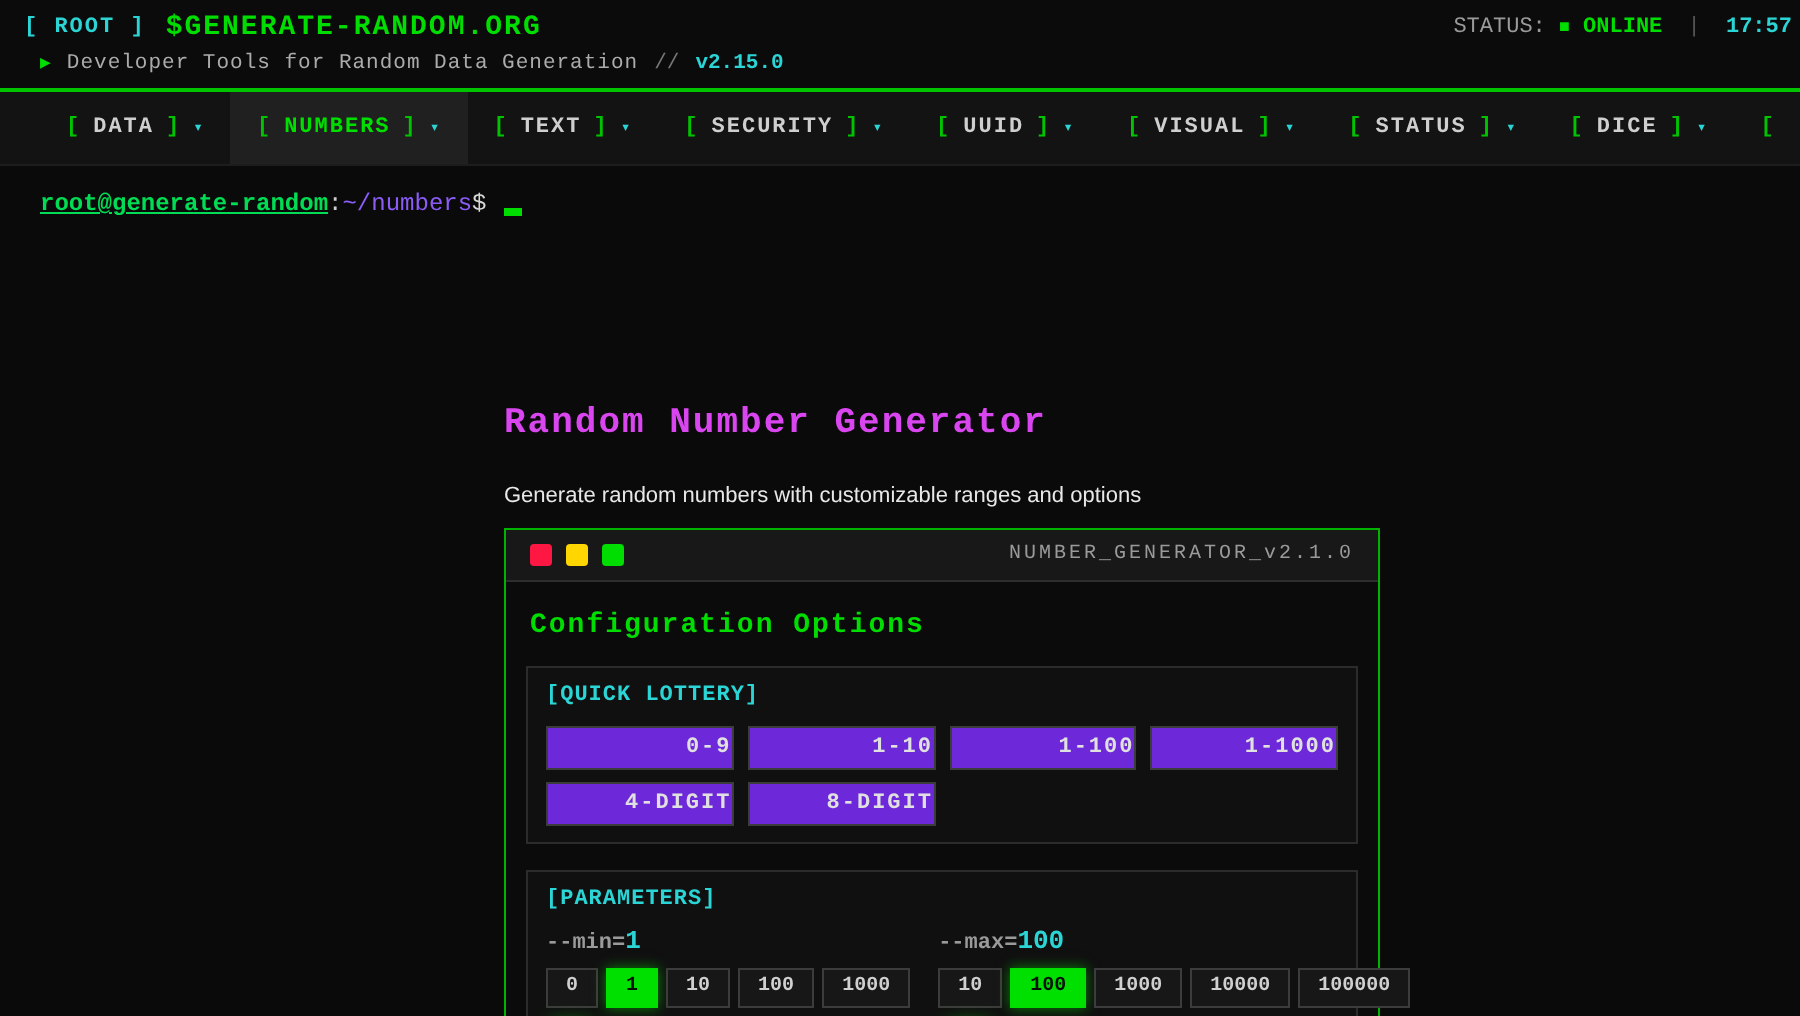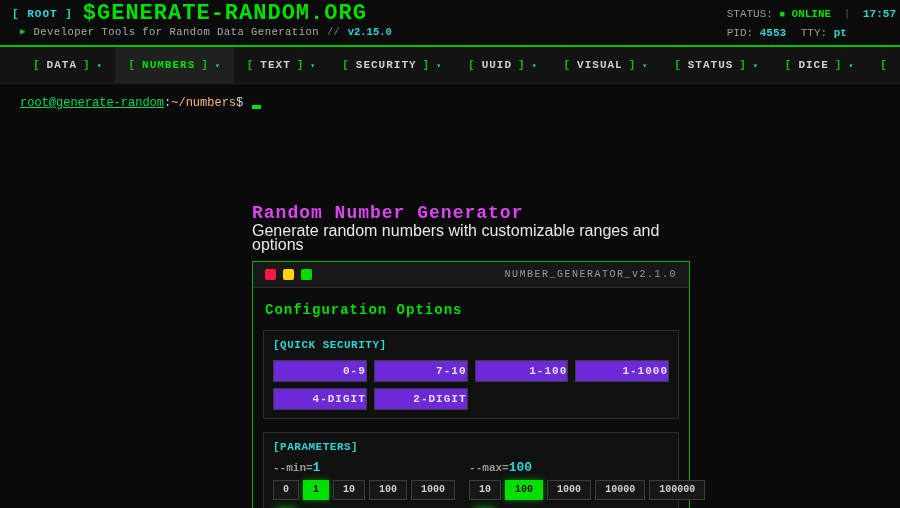--- a/index.html
+++ b/index.html
@@ -12,27 +12,27 @@
 
   
   .topbar {
     display:flex; justify-content:space-between;
     padding:5px 2px 4px 12px;
     border-bottom:2px solid #00c400;
     background:#0b0b0b;
   }
   .topbar-left .row1 { display:flex; align-items:center; gap:10px; line-height:18px; }
   .root-badge { color:#2bd5d5; font-size:11px; font-weight:bold; letter-spacing:1px; }
-  .site-title { color:#00dd00; font-size:22px; font-weight:bold; letter-spacing:1px; }
+  .site-title { color:#00dd00; font-size:14px; font-weight:bold; letter-spacing:1px; }
   .topbar-left .row2 { display:flex; align-items:center; gap:8px; line-height:16px; margin-top:1px; padding-left:8px; }
   .play-icon { color:#00dd00; font-size:9px; }
   .tagline { color:#ababab; font-size:10.5px; letter-spacing:.5px; }
   .tagline-sep { color:#777; font-size:10.5px; }
   .version { color:#2bd5d5; font-size:10.5px; font-weight:bold; }
-  .topbar-right { text-align:left; padding-right:2px; }
+  .topbar-right { text-align:center; padding-right:2px; }
   .topbar-right .row1 { line-height:18px; font-size:11px; }
   .topbar-right .row2 { line-height:16px; font-size:11px; margin-top:1px; white-space:nowrap; }
   .dim { color:#9a9a9a; }
   .online { color:#00dd00; font-weight:bold; }
   .status-square { color:#00dd00; font-size:9px; }
   .pipe { color:#555; margin:0 6px; }
   .cyan { color:#2bd5d5; font-weight:bold; }
 
   
   .nav {
@@ -48,35 +48,35 @@
     white-space:nowrap;
   }
   .nav-item .br { color:#00c400; }
   .nav-item .lbl { color:#cfcfcf; }
   .nav-item.active { background:#202020; }
   .nav-item.active .lbl { color:#00e000; }
   .nav-item .arrow { color:#2bd5d5; font-size:8px; }
 
   
   .prompt { margin:12px 0 0 20px; font-size:12px; line-height:15px; display:flex; align-items:center; }
-  .prompt .user { color:#00dd55; font-weight:normal; text-decoration:underline; }
+  .prompt .user { color:#00dd55; font-weight:bold; text-decoration:underline; }
   .prompt .colon { color:#cccccc; }
-  .prompt .path { color:#fdba74; }
+  .prompt .path { color:#8b5cf6; }
   .prompt .dollar { color:#d8d8d8; }
   .cursor { display:inline-block; width:9px; height:4px; background:#00dd00; margin-left:9px; margin-top:6px; }
 
   
   .main { width:438px; margin:92px 0 0 252px; }
   .page-title {
     color:#d946ef; font-size:18px; font-weight:bold;
     letter-spacing:1px; line-height:20px; white-space:nowrap;
   }
   .page-subtitle {
     font-family:"Liberation Sans","DejaVu Sans",sans-serif;
-    color:#e8e8e8; font-size:16px; line-height:14px; margin-top:1px;
+    color:#e8e8e8; font-size:11px; line-height:14px; margin-top:19px;
   }
 
   
   .card { margin-top:9px; border:1px solid #00b300; background:#0b0b0b; }
   .card-header {
     display:flex; justify-content:space-between; align-items:center;
     background:#181818; padding:7px 12px;
     border-bottom:1px solid #2e2e2e;
   }
   .dots { display:flex; gap:7px; }
@@ -140,26 +140,20 @@
     </div>
   </div>
   <div class="topbar-right">
     <div class="row1">
       <span class="dim">STATUS:</span>
       <span class="status-square">■</span>
       <span class="online">ONLINE</span>
       <span class="pipe">|</span>
       <span class="cyan">17:57</span>
     </div>
-    <div class="row2">
-      <span class="dim">PID:</span>
-      <span class="cyan">4553</span>
-      <span class="dim" style="margin-left:8px;">TTY:</span>
-      <span class="cyan">pt</span>
-    </div>
   </div>
 </header>
 
 <nav class="nav">
   <div class="nav-item">
     <span class="br">[</span>
     <span class="lbl">DATA</span>
     <span class="br">]</span>
     <span class="arrow">▾</span>
   </div>
@@ -231,28 +225,28 @@
         <span class="dot dot-yellow"></span>
         <span class="dot dot-green"></span>
       </div>
       <span class="window-title">NUMBER_GENERATOR_v2.1.0</span>
     </div>
 
     <div class="card-body">
       <h2 class="config-heading">Configuration Options</h2>
 
       <div class="section">
-        <div class="section-label">[QUICK SECURITY]</div>
+        <div class="section-label">[QUICK LOTTERY]</div>
         <div class="preset-grid">
           <button class="btn">0-9</button>
-          <button class="btn">7-10</button>
+          <button class="btn">1-10</button>
           <button class="btn">1-100</button>
           <button class="btn">1-1000</button>
           <button class="btn">4-DIGIT</button>
-          <button class="btn">2-DIGIT</button>
+          <button class="btn">8-DIGIT</button>
         </div>
       </div>
 
       <div class="section">
         <div class="section-label">[PARAMETERS]</div>
         <div class="param-grid">
 
           <div class="param-col">
             <div class="arg-line">
               <span class="arg-name">--min=</span><span class="arg-value">1</span>

